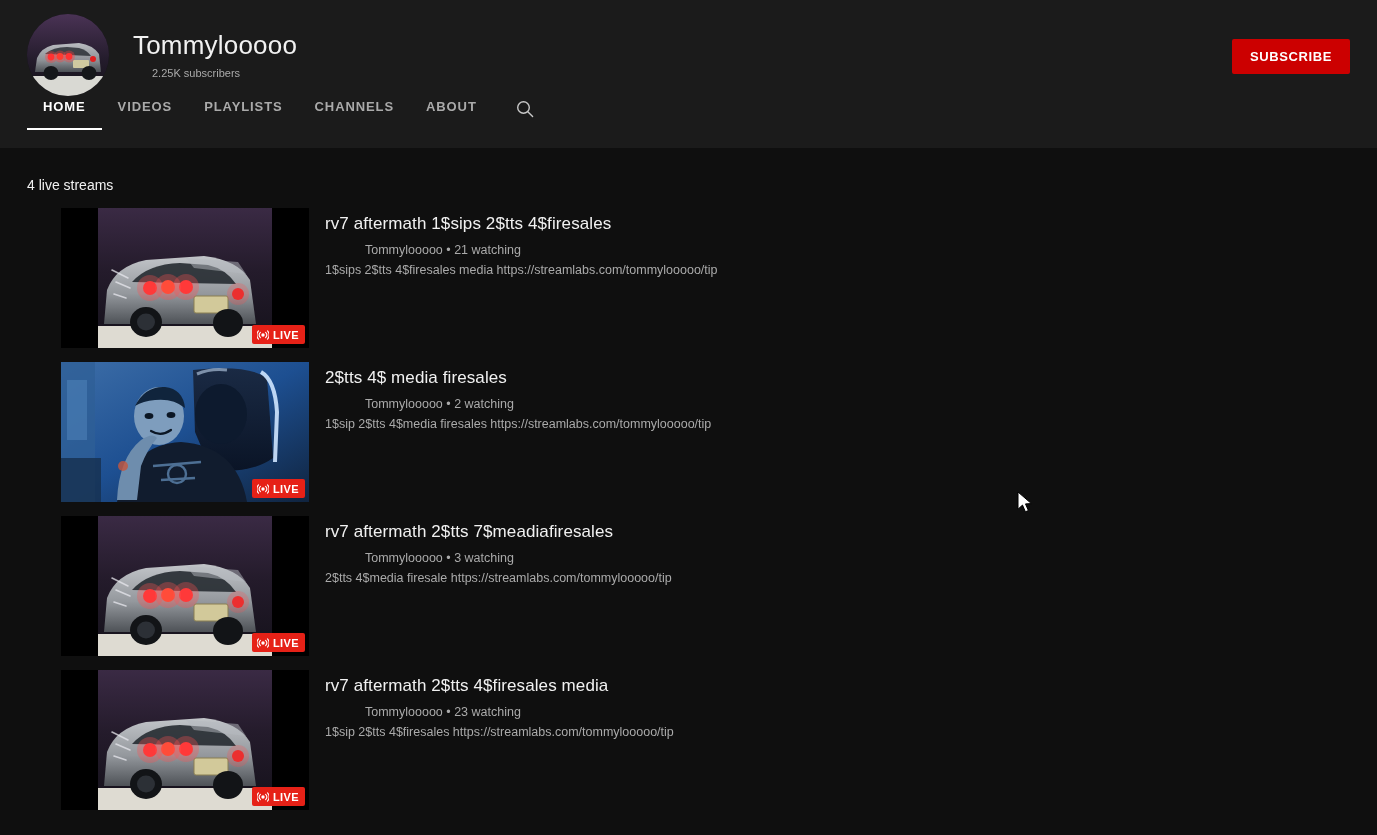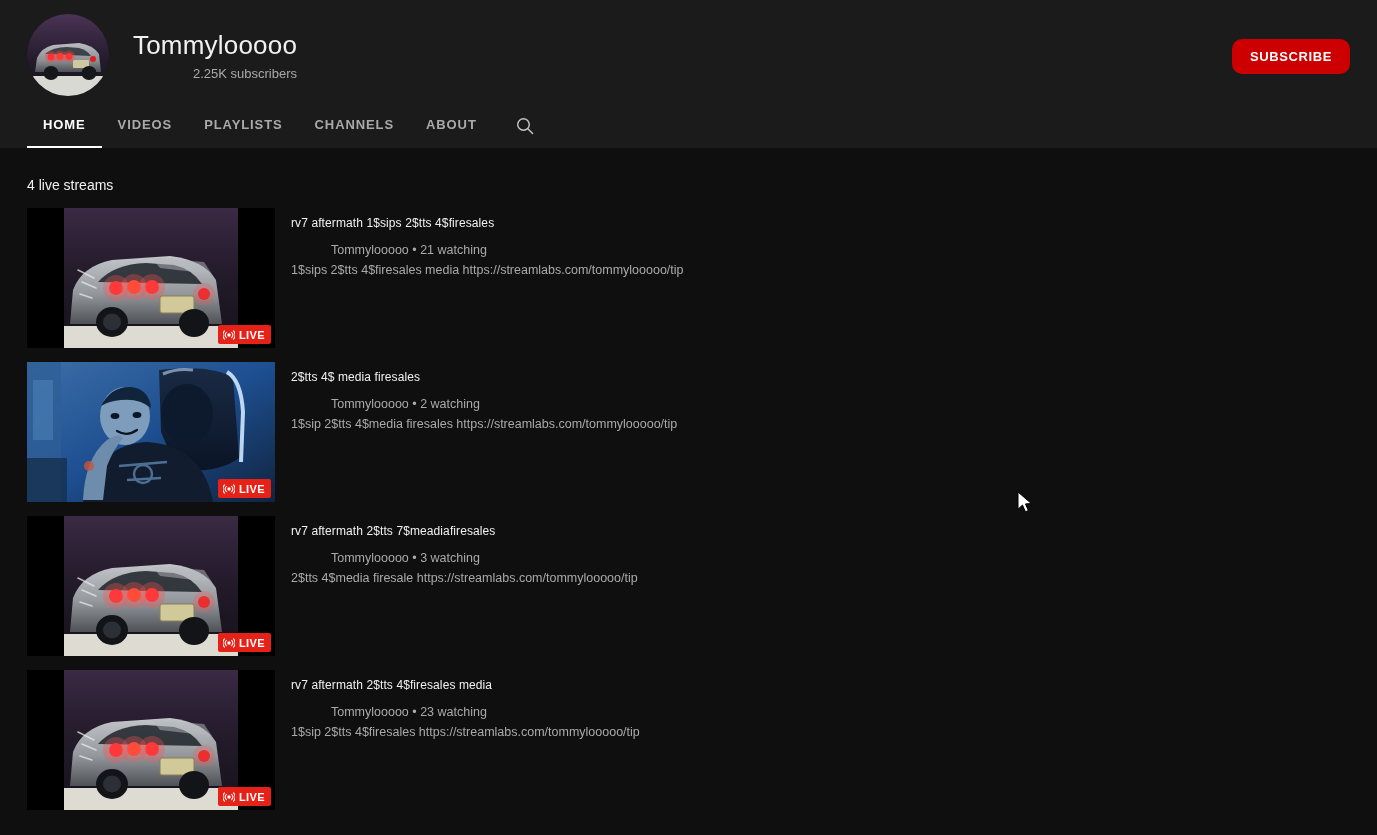--- a/index.html
+++ b/index.html
@@ -11,53 +11,53 @@
   }
 
   
   .header {
     position: relative;
     width: 1377px; height: 148px;
     background: #1b1b1b;
   }
   .channel-row {
     position: absolute; left: 27px; top: 14px;
-    display: flex; align-items: center; text-align: right;
+    display: flex; align-items: center;
   }
   .avatar {
     width: 82px; height: 82px; border-radius: 50%;
     overflow: hidden; flex: none;
     background: #14101a;
     position: relative;
   }
   .avatar svg { display: block; width: 82px; height: 82px; }
 
   .channel-meta { margin-left: 24px; }
   .channel-name {
     font-size: 26px; font-weight: 400; color: #f1f1f1;
     letter-spacing: .2px; line-height: 32px;
   }
   .channel-subs {
-    font-size: 13px; color: #aaaaaa; margin-top: 4px; line-height: 17px;
+    font-size: 11px; color: #aaaaaa; margin-top: 4px; line-height: 17px; margin-left: 19px;
   }
 
   .subscribe-btn {
     position: absolute; right: 27px; top: 39px;
     background: #cc0000; color: #ffffff;
-    border: none; border-radius: 10px;
+    border: none; border-radius: 2px;
     font-family: "Liberation Sans", sans-serif;
     font-size: 13px; font-weight: bold; letter-spacing: .6px;
     padding: 10px 18px; cursor: pointer;
     text-transform: uppercase;
   }
 
   
   .tabs {
     position: absolute; left: 27px; bottom: 0;
-    display: flex; align-items: flex-end; height: 49px;
+    display: flex; align-items: flex-start; height: 49px;
   }
   .tab {
     position: relative;
     font-size: 13px; font-weight: bold; letter-spacing: .9px;
     color: #aaaaaa; text-transform: uppercase;
     padding: 0 16px 16px 16px;
     cursor: pointer; white-space: nowrap;
   }
   .tab.active { color: #ffffff; }
   .tab.active::after {
@@ -82,21 +82,21 @@
   .video-row {
     display: flex; align-items: flex-start;
     padding: 0 0 0 27px; margin-bottom: 14px;
     cursor: pointer;
   }
 
   
   .thumb {
     position: relative; flex: none;
     width: 248px; height: 140px;
-    background: #000000; overflow: hidden;
+    background: #000000; overflow: hidden; margin-left: 34px;
   }
   .thumb-media {
     position: absolute; left: 37px; top: 0;
     width: 174px; height: 140px; overflow: hidden;
   }
   .thumb-media svg { display: block; width: 174px; height: 140px; }
   .thumb.full .thumb-media { left: 0; width: 248px; }
   .thumb.full .thumb-media svg { width: 248px; }
 
   .live-badge {
@@ -104,21 +104,21 @@
     background: #e62117; color: #ffffff;
     border-radius: 2px; height: 19px;
     display: flex; align-items: center; gap: 4px;
     padding: 0 6px 0 5px;
     font-size: 11px; font-weight: bold; letter-spacing: .4px;
   }
   .live-badge svg { display: block; flex: none; }
 
   .video-info { padding-left: 16px; padding-top: 4px; min-width: 0; }
   .video-title {
-    color: #f1f1f1; font-size: 12px; font-weight: 400;
+    color: #f1f1f1; font-size: 17px; font-weight: 400;
     line-height: 23px; letter-spacing: .1px;
   }
   .video-meta {
     color: #aaaaaa; font-size: 12.5px; line-height: 17px;
     margin-top: 7px;
     margin-left: 40px;
   }
   .video-desc {
     color: #aaaaaa; font-size: 12.5px; line-height: 17px;
     margin-top: 3px;

